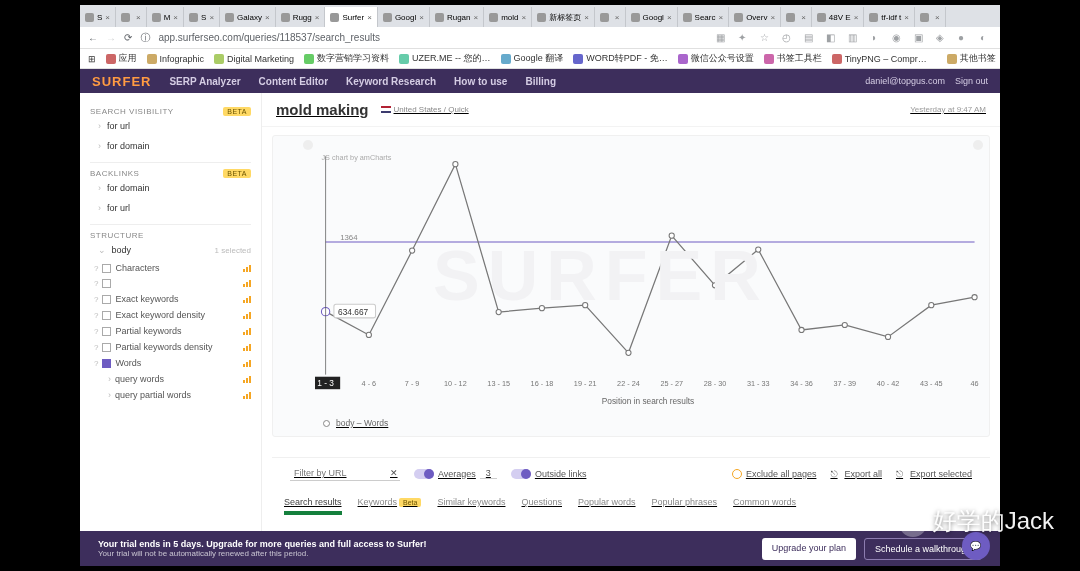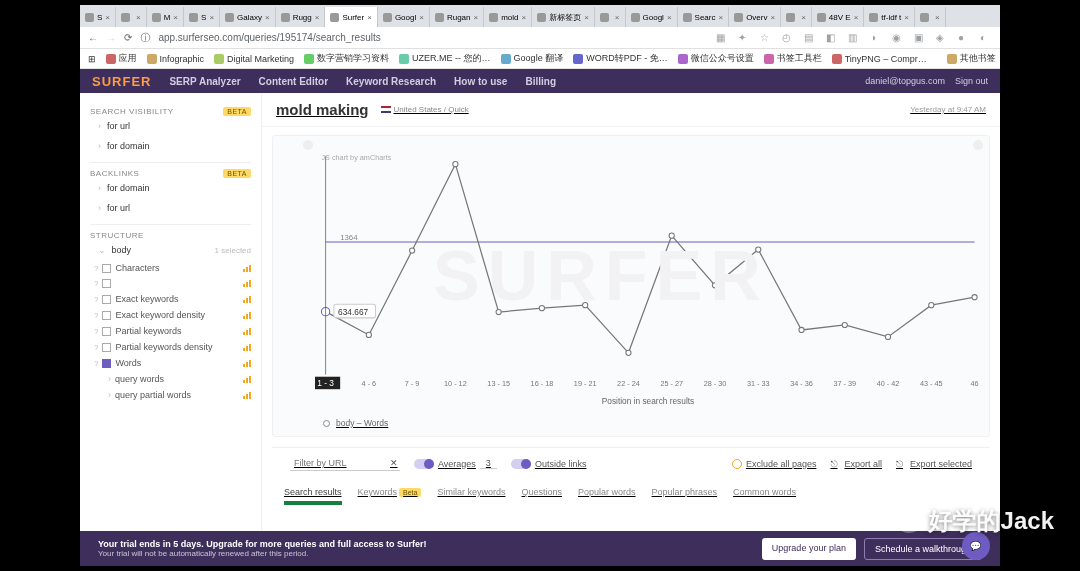--- a/index.html
+++ b/index.html
@@ -67,21 +67,21 @@
 .tooltip-rect { fill: #fff; stroke: #ccc; }
 .tooltip-txt { font-size: 8px; fill: #333; }
 .x1-lab-bg { fill: #222; }
 .x1-lab-txt { fill: #fff; font-size: 8px; text-anchor: middle; }
 .y-hilite { fill: #222; }
 .y-hilite-t { fill: #fff; font-size: 7.5px; text-anchor: end; }
 .jslink { font-size: 7px; fill: #aaa; }
 .legend { display: flex; align-items: center; gap: 6px; font-size: 8.5px; color: #666; margin: 4px 0 0 8px; }
 .legend .dot { width: 7px; height: 7px; border: 1px solid #888; border-radius: 50%; background:#fff; }
 
-.filter-row { display: flex; align-items: center; gap: 14px; padding: 8px 18px; font-size: 9px; color: #555; border-top: 1px solid #f0f0f0; margin: 6px 10px 0; }
+.filter-row { display: flex; align-items: center; gap: 14px; padding: 8px 18px; font-size: 9px; color: #555; border-top: 1px solid #f0f0f0; margin: 16px 10px 0; }
 .filter-input { display: flex; align-items: center; gap: 6px; border-bottom: 1px solid #ccc; padding: 2px 4px; width: 110px; }
 .filter-input input { border: none; outline: none; font-size: 9px; width: 90px; }
 .toggle { width: 20px; height: 10px; border-radius: 5px; position: relative; }
 .toggle.on { background: #d4cef1; }
 .toggle.on::after { content:""; position:absolute; width:10px; height:10px; background:#6e5cc2; border-radius:50%; right:0; }
 .toggle.off { background: #d4cef1; }
 .toggle.off::after { content:""; position:absolute; width:10px; height:10px; background:#6e5cc2; border-radius:50%; right:0; }
 .act { display: flex; align-items: center; gap: 4px; cursor: pointer; }
 .act .ico { width: 10px; height: 10px; }
 
@@ -91,21 +91,21 @@
 
 
 .trial { position: absolute; left: 80px; bottom: 5px; width: 920px; height: 35px; background: #3d2e5c; color: #fff; display: flex; align-items: center; padding: 0 18px; gap: 10px; font-size: 9px; }
 .trial .sub { font-size: 8px; opacity: .7; }
 .trial .btn { background: #fff; color: #3d2e5c; padding: 5px 10px; border-radius: 3px; font-size: 9px; cursor: pointer; }
 .trial .btn.outline { background: transparent; border: 1px solid #8d7db0; color: #fff; }
 .trial .btns { margin-left: auto; display: flex; gap: 8px; }
 .trial .intercom { position: absolute; right: 10px; bottom: 6px; width: 28px; height: 28px; background: #6e5cc2; border-radius: 50%; display:flex; align-items:center; justify-content:center; color:#fff; }
 
 
-.wm { position: absolute; right: 26px; bottom: 34px; font-size: 24px; font-weight: 700; color: rgba(255,255,255,.95); text-shadow: 0 1px 4px rgba(0,0,0,.5); display: flex; align-items: flex-start; gap: 6px; }
+.wm { position: absolute; right: 26px; bottom: 34px; font-size: 24px; font-weight: 400; color: rgba(255,255,255,.95); text-shadow: 0 1px 4px rgba(0,0,0,.5); display: flex; align-items: flex-end; gap: 6px; }
 .wm .wmico { width: 28px; height: 28px; background: rgba(255,255,255,.3); border-radius: 50%; }
 .surfer-ghost { position: absolute; font-size: 70px; font-weight: 800; color: #f2f2f4; letter-spacing: 8px; pointer-events: none; }
 </style>
 </head>
 <body>
 
 <div class="frame">
 
   <div class="tabs-bar" id="tabs-bar">
       <div class="tab">
@@ -203,21 +203,21 @@
         <span></span>
         <span class="tab-close">×</span>
       </div>
     </div>
 
   <div class="url-bar">
     <span>←</span>
     <span style="opacity:.3">→</span>
     <span>⟳</span>
     <span>ⓘ</span>
-    <span>app.surferseo.com/queries/195174/search_results</span>
+    <span>app.surferseo.com/queries/118537/search_results</span>
     <div class="url-icons">
       <span>▦</span>
         <span>✦</span>
         <span>☆</span>
         <span>◴</span>
         <span>▤</span>
         <span>◧</span>
         <span>▥</span>
         <span>◑</span>
         <span>◉</span>

